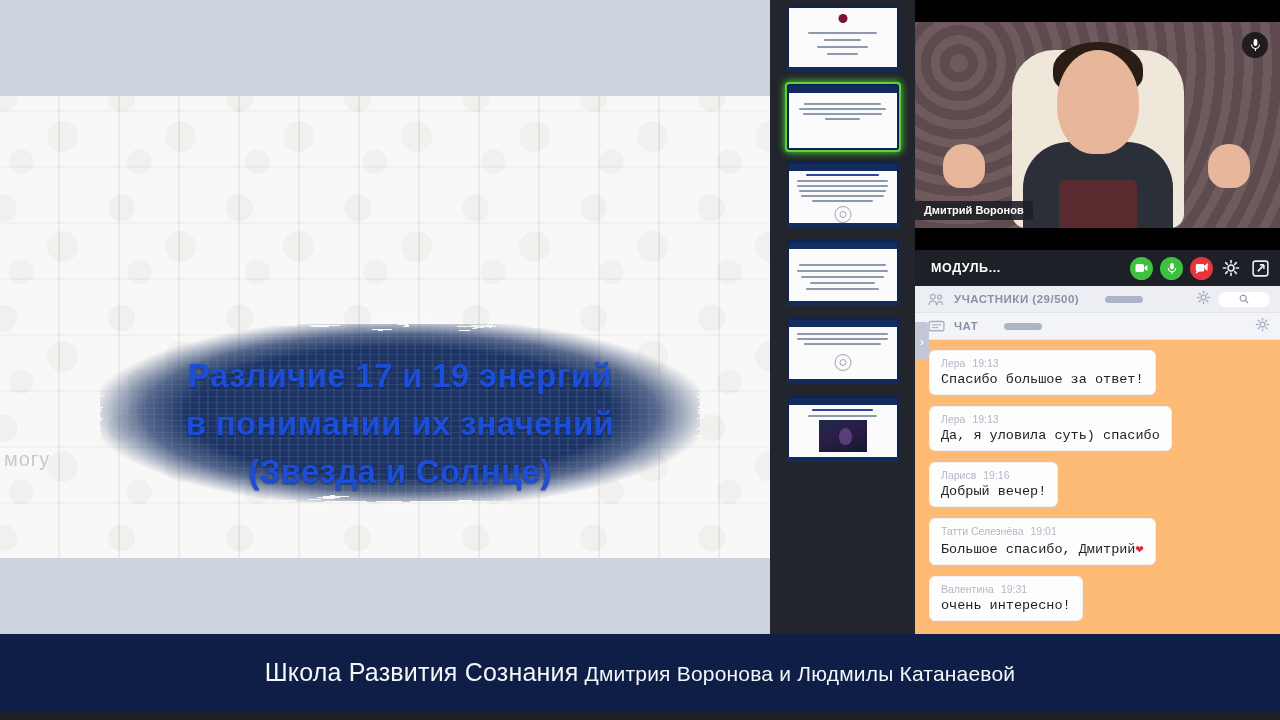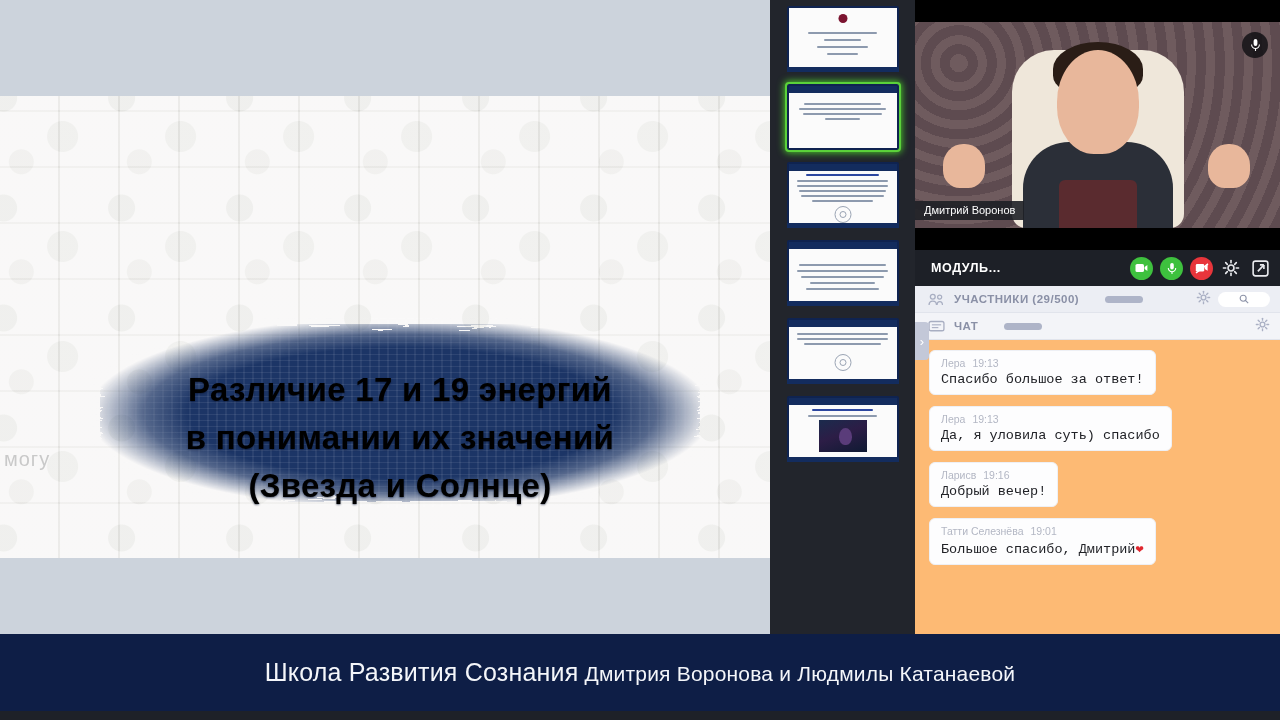--- a/index.html
+++ b/index.html
@@ -41,22 +41,22 @@
   .brush-streaks{
      position:absolute; left:92px; top:222px; width:616px; height:192px; z-index:5;
      pointer-events:none; opacity:.85;
      background:
        repeating-linear-gradient(90deg, transparent 0 7px, rgba(255,255,255,.08) 7px 9px),
        repeating-linear-gradient(0deg, transparent 0 5px, rgba(240,244,250,.10) 5px 6px);
      -webkit-mask-image:radial-gradient(ellipse 54% 56% at 50% 50%, #000 60%, transparent 100%);
      mask-image:radial-gradient(ellipse 54% 56% at 50% 50%, #000 60%, transparent 100%);
   }
   .slide-title{
-     position:absolute; left:60px; top:270px; width:680px; z-index:6;
-     text-align:center; color:#000000; font-weight:bold;
+     position:absolute; left:60px; top:256px; width:680px; z-index:6;
+     text-align:center; color:#1d4ed8; font-weight:bold;
      font-size:33px; line-height:48px; letter-spacing:.3px;
      font-family:"Liberation Sans", sans-serif;
      text-shadow:0 1px 2px rgba(10,20,50,.55);
   }
   .slide-title span{ display:block; white-space:nowrap; }
 
   
   .thumb-strip { position:absolute; left:770px; top:0; width:145px; height:643px;
                  background:#22252c; padding:6px 0 0 0; overflow:hidden; }
   .thumb { position:relative; width:112px; height:66px; margin:0 auto 12px auto;
@@ -74,21 +74,21 @@
                  border:1.4px solid #9aa4b4; }
   .thumb-emblem::after{ content:""; position:absolute; inset:4px; border-radius:50%;
                  border:1.2px solid #9aa4b4; }
   .thumb-photo{ position:absolute; left:50%; transform:translateX(-50%); top:22px;
                 width:48px; height:32px;
                 background:linear-gradient(160deg,#1b2b4d 0%,#2c1d46 45%,#0f1a33 100%); }
   .thumb-photo::after{ content:""; position:absolute; left:42%; top:26%; width:13px; height:17px;
                 border-radius:50% 50% 45% 45%; background:#5a3c7a; }
 
   
-  .video-panel{ position:absolute; left:915px; top:0; width:365px; height:250px; background:#000; }
+  .video-panel{ position:absolute; left:915px; top:0; width:365px; height:250px; background:#000;font-weight:bold; }
   .video-frame{ position:absolute; left:0; top:22px; width:365px; height:206px; overflow:hidden;
      background:
        repeating-radial-gradient(circle at 12% 20%, #6f5b5e 0 9px, #5e4b50 9px 19px),
        repeating-radial-gradient(circle at 68% 70%, #77636a 0 11px, #614f56 11px 22px),
        linear-gradient(145deg,#6d585e,#55454b);
   }
   .chair{ position:absolute; left:50%; transform:translateX(-50%); top:28px;
           width:172px; height:178px; background:#efe7da; border-radius:42px 42px 14px 14px; }
   .head{ position:absolute; left:50%; transform:translateX(-50%); top:28px;
          width:82px; height:104px; background:#e8b79b; border-radius:50% 50% 45% 45%; }
@@ -402,20 +402,24 @@
       <div class="msg-wrap"><div class="msg">
         <div class="msg-meta"><span>Ларисв</span><span class="tm">19:16</span></div>
         <div class="msg-text">Добрый вечер!</div>
       </div></div>
 
       <div class="msg-wrap"><div class="msg">
         <div class="msg-meta"><span>Татти Селезнёва</span><span class="tm">19:01</span></div>
         <div class="msg-text"><span>Большое спасибо, Дмитрий</span><span class="heart">❤</span></div>
       </div></div>
 
+      <div class="msg-wrap"><div class="msg">
+        <div class="msg-meta"><span>Валентина</span><span class="tm">19:31</span></div>
+        <div class="msg-text">очень интересно!</div>
+      </div></div>
 
     </div>
   </div>
 
   <div class="footer">
     <div class="footer-text">
       <span>Школа Развития Сознания</span><span class="small"> Дмитрия Воронова и Людмилы Катанаевой</span>
     </div>
   </div>
 

